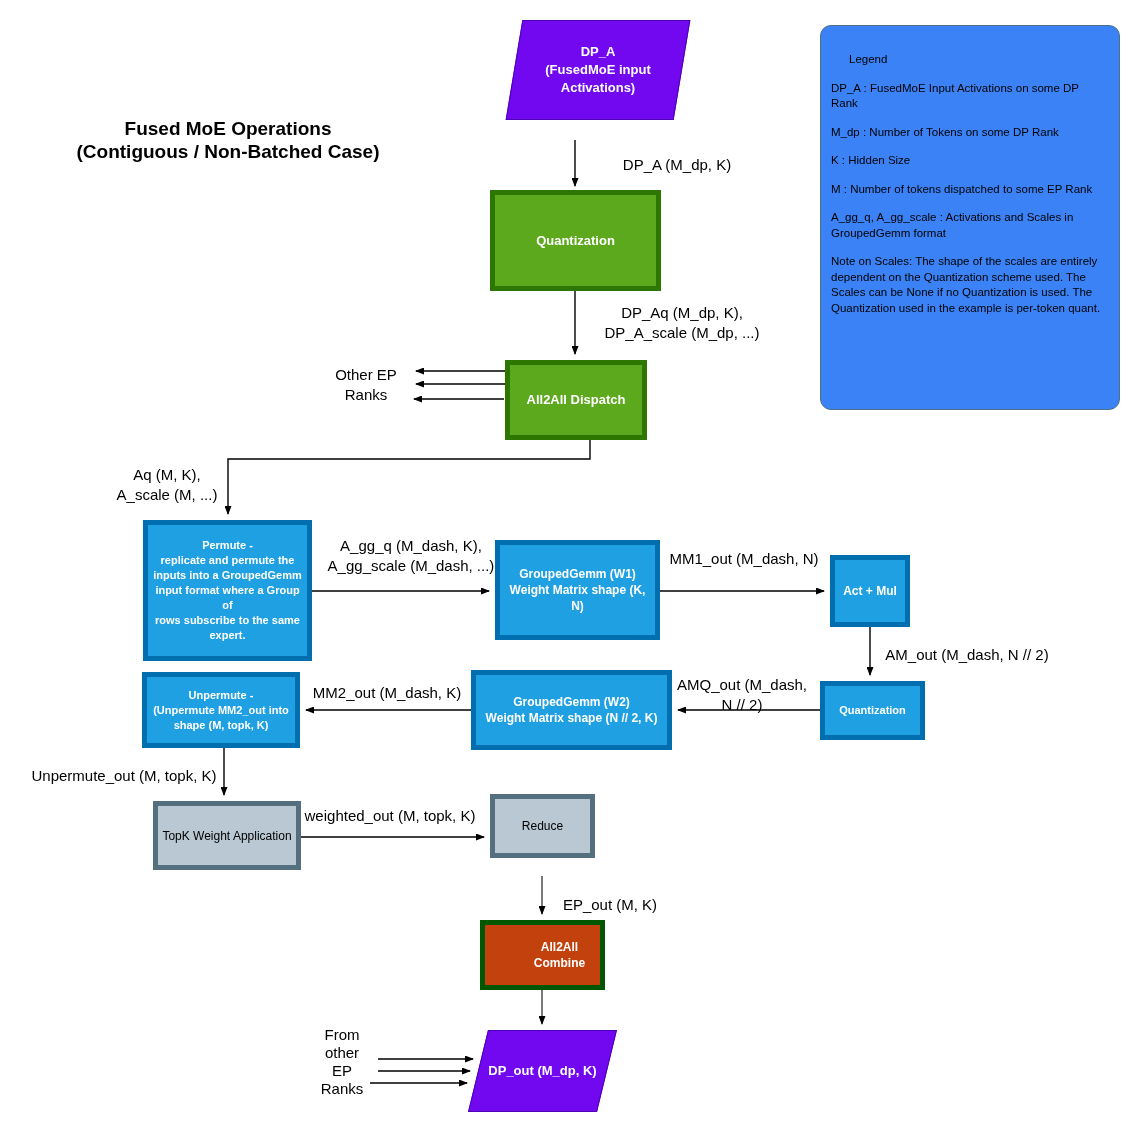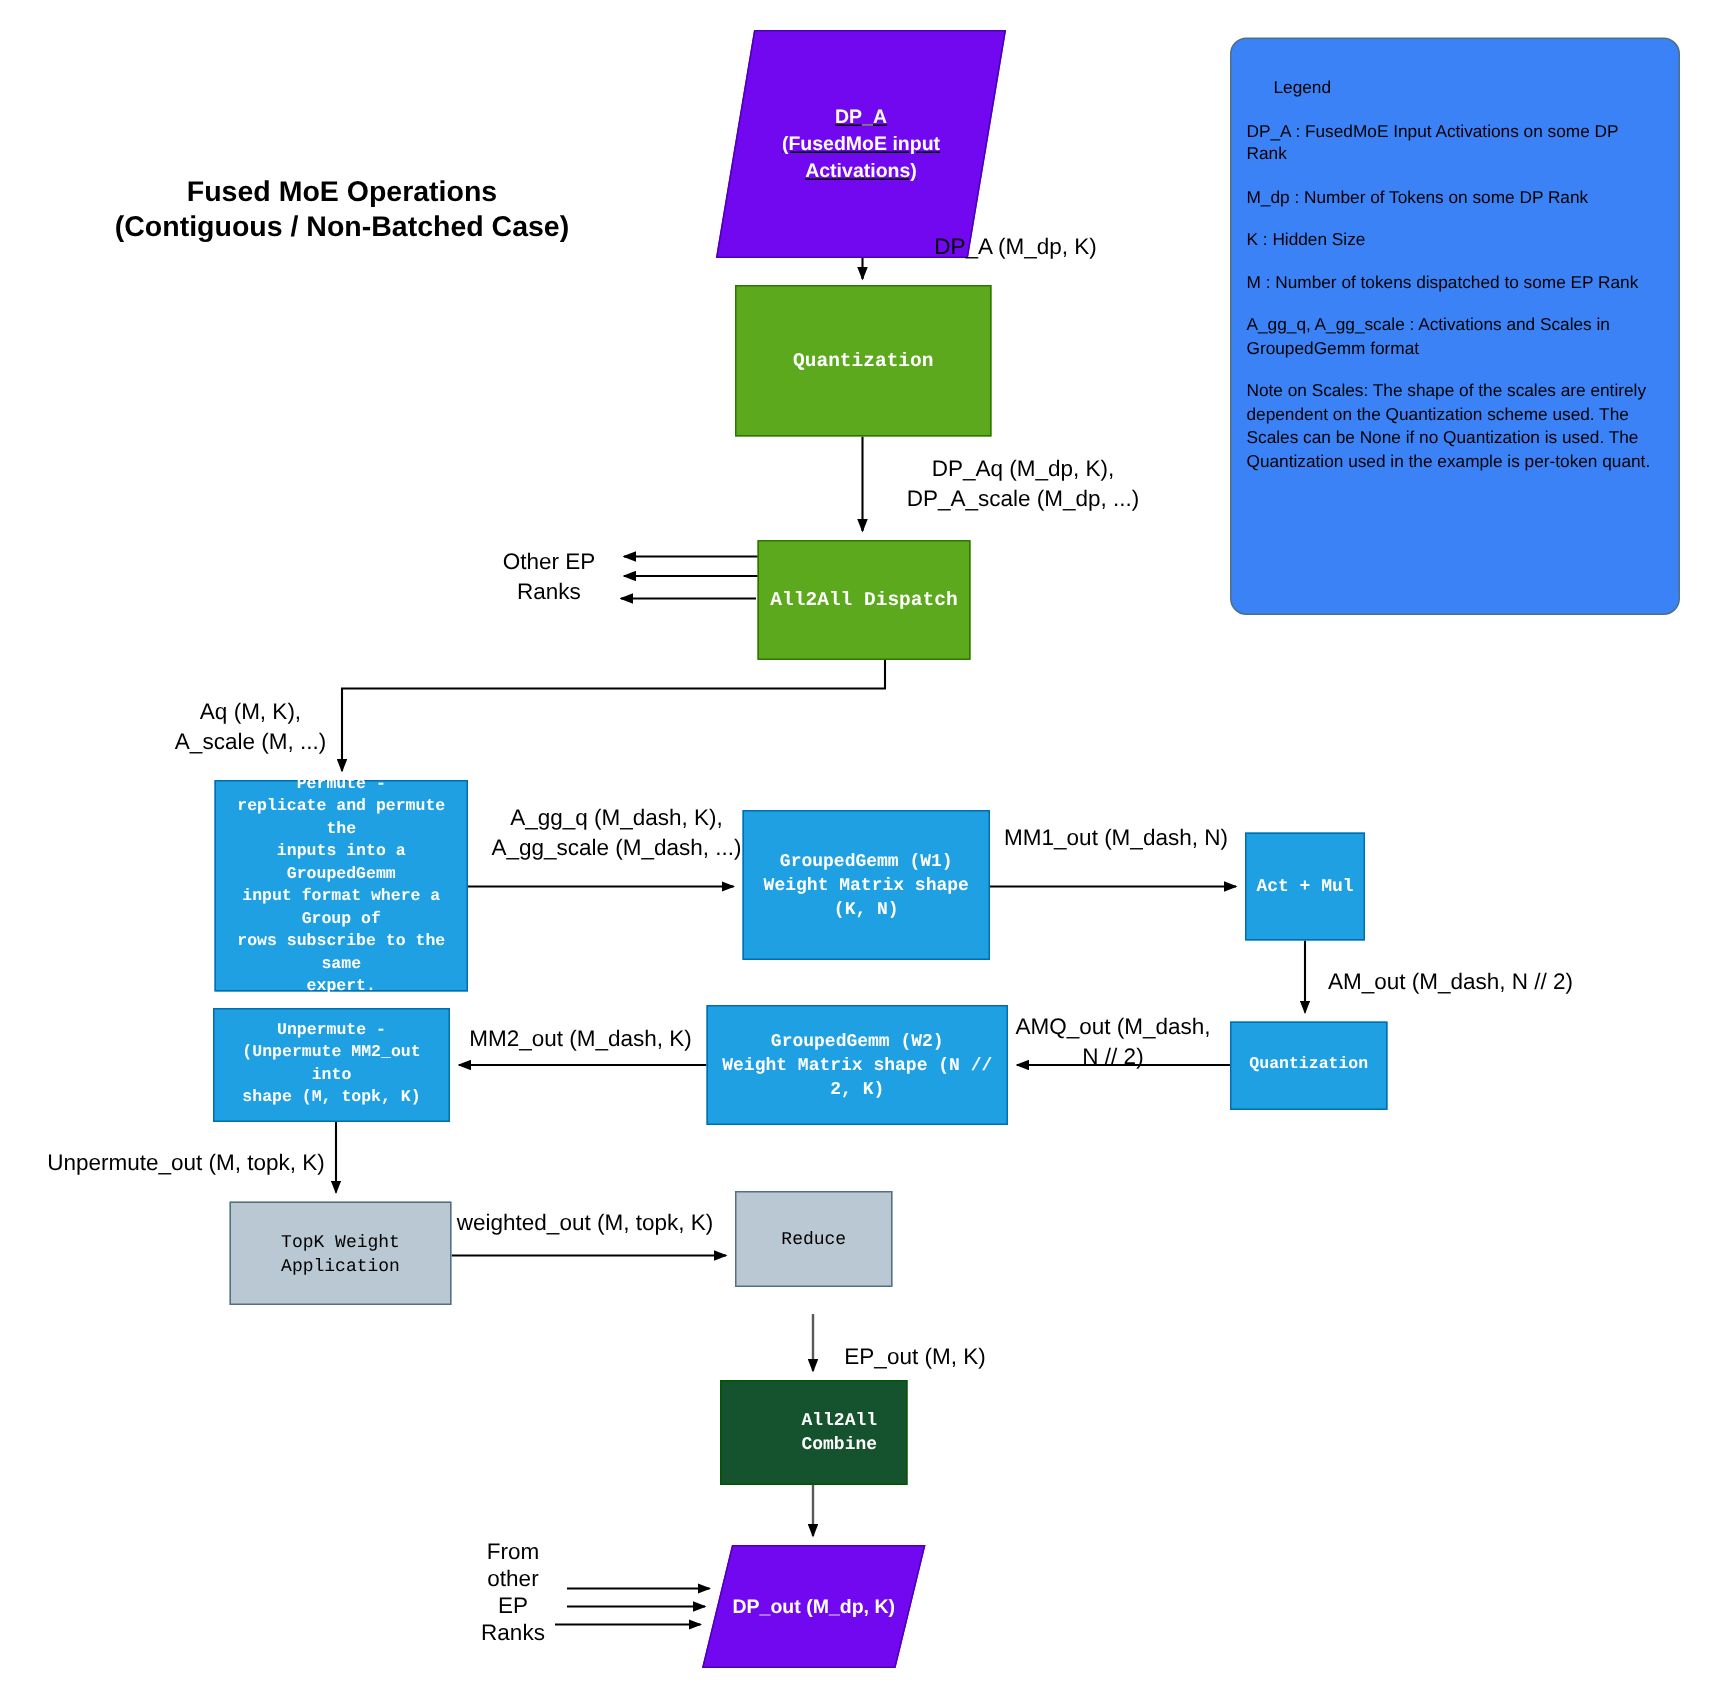--- a/index.html
+++ b/index.html
@@ -12,23 +12,23 @@
   .diagram-title {
     position:absolute; left:28px; top:69px; width:400px;
     text-align:center; font-size:19px; font-weight:bold; color:#000;
     line-height:23px; white-space:pre-line; z-index:2;margin-top:48px;
   }
 
   .node {
     position:absolute; box-sizing:border-box; z-index:1;
     display:flex; align-items:center; justify-content:center; text-align:center;
   }
-  .rect { border:1px solid #0f766e;font-family:Liberation Mono, monospace; }
+  .rect { border:5px solid #0f766e; }
   .green     { background:#5CA91E; border-color:#2D7600; }
-  .darkgreen { background:#14532d; border-color:#005700;padding-left:34px; }
+  .darkgreen { background:#c2410c; border-color:#005700;padding-left:34px; }
   .blue      { background:#1FA0E2; border-color:#006EAF; }
   .grayfill  { background:#B9C8D2; border-color:#54707E; }
 
   .node-label { white-space:pre-line; padding:0 4px; }
   .wl { color:#ffffff; font-weight:bold; }
   .bl { color:#000000; font-weight:normal; }
   .fs13 { font-size:13px; line-height:18px; }
   .fs12 { font-size:12px; line-height:16px; }
   .fs11 { font-size:11px; line-height:15px; }
 
@@ -86,21 +86,21 @@
     <line x1="542" y1="876" x2="542" y2="914" stroke="#595959" stroke-width="1.6" marker-end="url(#ag)"></line>
     <line x1="542" y1="990" x2="542" y2="1024" stroke="#595959" stroke-width="1.6" marker-end="url(#ag)"></line>
     <line x1="378" y1="1059" x2="473" y2="1059" stroke="#000" stroke-width="1.4" marker-end="url(#ab)"></line>
     <line x1="378" y1="1071" x2="470" y2="1071" stroke="#000" stroke-width="1.4" marker-end="url(#ab)"></line>
     <line x1="370" y1="1083" x2="467" y2="1083" stroke="#000" stroke-width="1.4" marker-end="url(#ab)"></line>
   </svg>
 
   <div class="diagram-title">Fused MoE Operations
 (Contiguous / Non-Batched Case)</div>
 
-  <div class="node para" style="left:480px;top:20px;width:188px;height:152px;text-decoration:underline;">
+  <div class="node para" style="left:504px;top:20px;width:188px;height:100px;">
     <div class="para-bg skew-a"></div>
     <div class="node-label wl fs13">DP_A
 (FusedMoE input
 Activations)</div>
   </div>
 
   <div class="node rect green" style="left:490px;top:190px;width:171px;height:101px;">
     <div class="node-label wl fs13">Quantization</div>
   </div>
 

